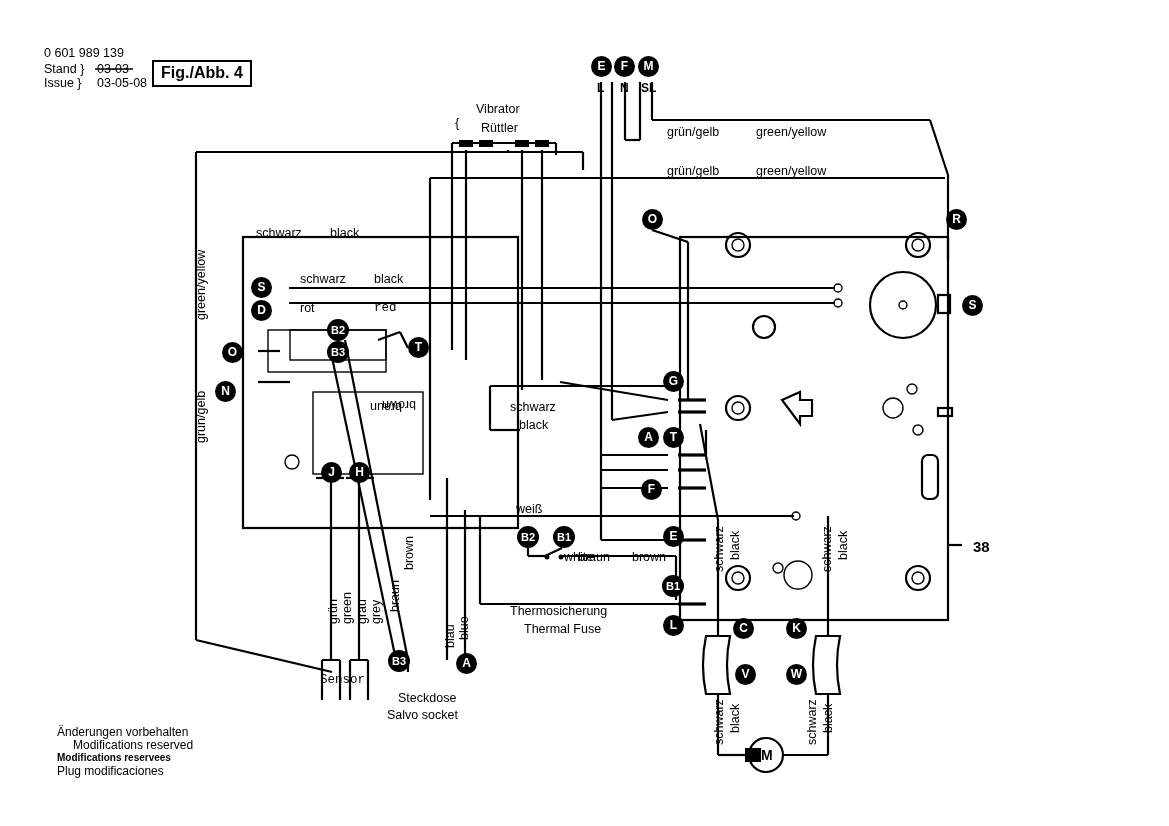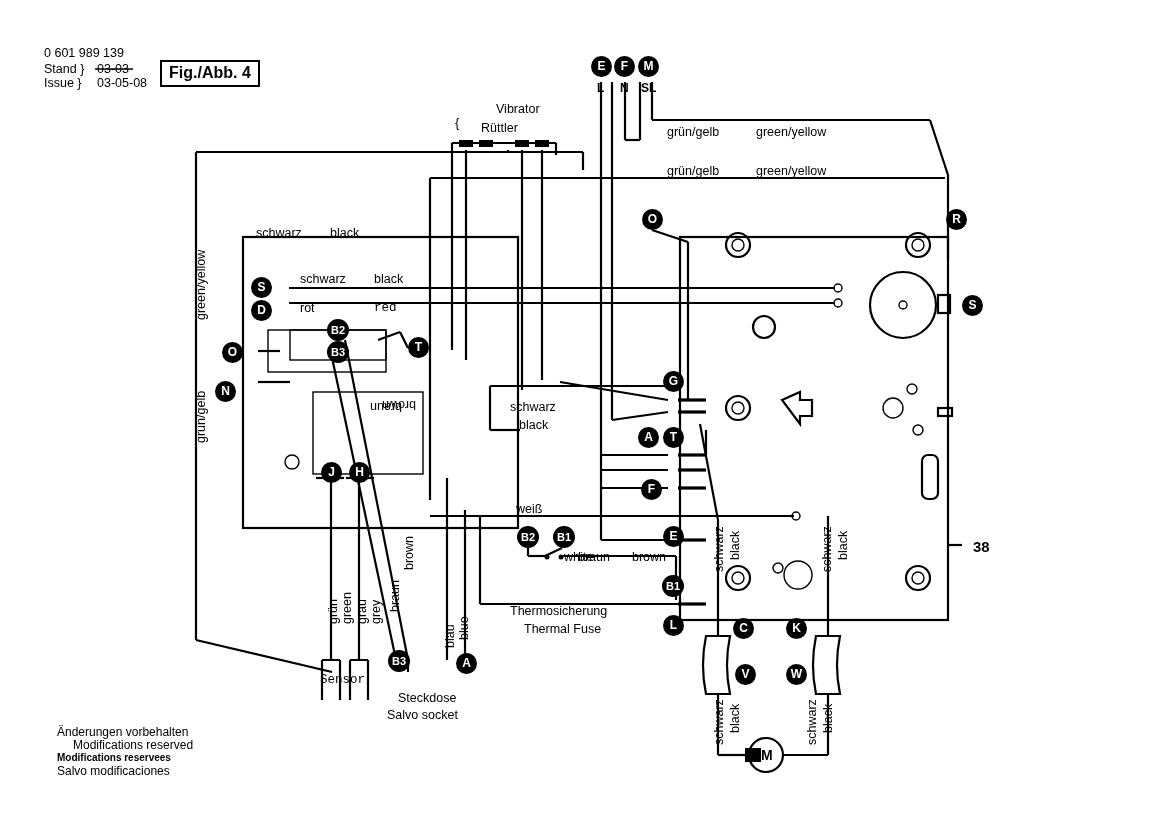--- a/index.html
+++ b/index.html
@@ -26,26 +26,26 @@
 </head>
 <body>
 
 <div id="stage">
 
   <div class="t" style="left:44px;top:46px;">0 601 989 139</div>
   <div class="t" style="left:44px;top:62px;">Stand }</div>
   <div class="t" style="left:44px;top:76px;">Issue }</div>
   <div class="t" style="left:97px;top:62px;">03-03</div>
   <div class="t" style="left:97px;top:76px;">03-05-08</div>
-  <div class="figbox" style="left:160px;top:60px;">Fig./Abb. 4</div>
+  <div class="figbox" style="left:152px;top:60px;">Fig./Abb. 4</div>
 
   <div class="t" style="left:57px;top:726px;font-size:12px;">Änderungen vorbehalten</div>
   <div class="t" style="left:73px;top:739px;font-size:12px;">Modifications reserved</div>
   <div class="t" style="left:57px;top:752px;font-size:10px;font-weight:bold;">Modifications reservees</div>
-  <div class="t" style="left:57px;top:765px;font-size:12px;">Salvo modificaciones</div>
+  <div class="t" style="left:57px;top:765px;font-size:12px;">Plug modificaciones</div>
 
   <svg width="1169" height="826">
 
     <line class="ln w1" x1="95" y1="69" x2="133" y2="69"></line>
 
     <line class="ln w2" x1="601" y1="82" x2="601" y2="540"></line>
     <line class="ln w2" x1="612" y1="82" x2="612" y2="420"></line>
     <line class="ln w2" x1="625" y1="82" x2="625" y2="140"></line>
     <line class="ln w2" x1="625" y1="140" x2="640" y2="140"></line>
     <line class="ln w2" x1="640" y1="140" x2="640" y2="82"></line>
@@ -188,21 +188,21 @@
     <line class="ln w2" x1="718" y1="755" x2="745" y2="755"></line>
     <line class="ln w2" x1="783" y1="755" x2="828" y2="755"></line>
     <rect class="fillblk" x="745" y="748" width="16" height="14"></rect>
     <circle class="ln w2" cx="766" cy="755" r="17" fill="#fff"></circle>
 
     <line class="ln w2" x1="706" y1="455" x2="706" y2="430"></line>
     <line class="ln w2" x1="700" y1="424" x2="718" y2="520"></line>
 
   </svg>
 
-  <div class="t" style="left:496px;top:102px;">Vibrator</div>
+  <div class="t" style="left:476px;top:102px;">Vibrator</div>
   <div class="t" style="left:481px;top:121px;">Rüttler</div>
   <div class="brace" style="left:455px;top:115px;">{</div>
 
   <div class="t b" style="left:597px;top:82px;font-size:12px;">L</div>
   <div class="t b" style="left:620px;top:82px;font-size:12px;">N</div>
   <div class="t b" style="left:641px;top:82px;font-size:12px;">SL</div>
 
   <div class="t" style="left:667px;top:125px;">grün/gelb</div>
   <div class="t" style="left:756px;top:125px;">green/yellow</div>
   <div class="t" style="left:667px;top:164px;">grün/gelb</div>

